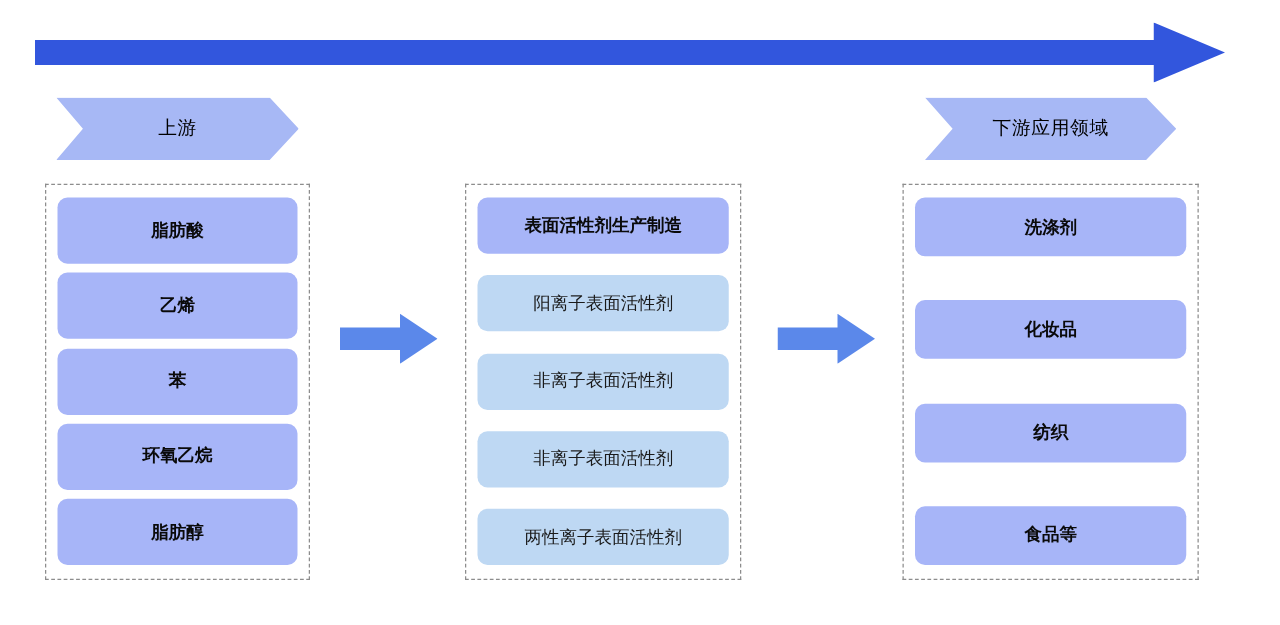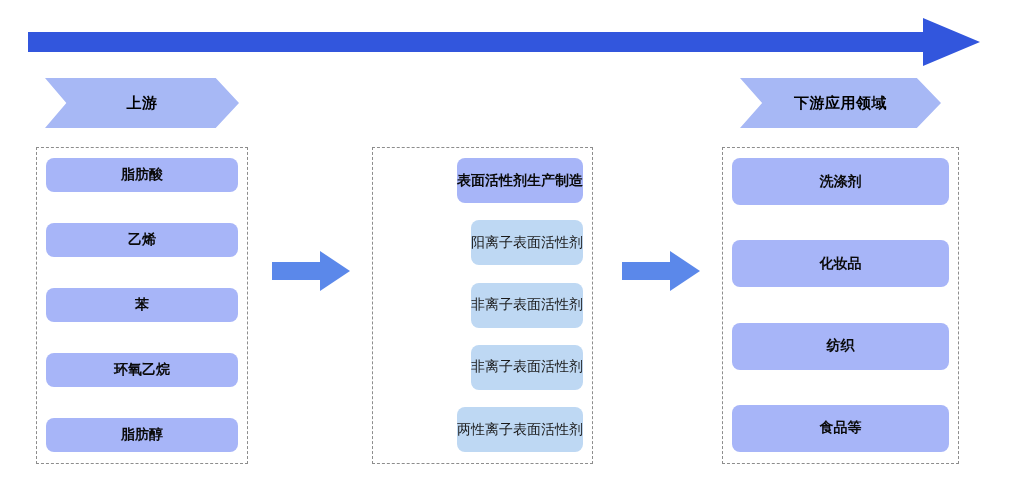--- a/index.html
+++ b/index.html
@@ -52,21 +52,21 @@
     clip-path: polygon(0 0, 88% 0, 100% 50%, 88% 100%, 0 100%, 11% 50%);
   }
   .chev-upstream   { width: 194px; }
   .chev-midstream  { width: 186px; }
   .chev-downstream { width: 201px; }
 
   .chev-label {
     position: relative;
     z-index: 2;
     font-size: 15px;
-    font-weight: bold;
+    font-weight: normal;
     line-height: 1.15;
     text-align: center;
     letter-spacing: 0.5px;
     max-width: 118px;
   }
 
   
   .dashed-box {
     position: absolute;
     top: 69px;
@@ -75,21 +75,21 @@
     border: 1.6px dashed #8d8d8d;
     background: #ffffff;
     padding: 10px 9px 11px 9px;
     box-sizing: border-box;
     height: 317px;
     display: flex;
     flex-direction: column;
     justify-content: space-between;
   }
   .dashed-box.five  { height: 317px; }
-  .dashed-box.midbox { height: 317px; align-items: flex-end; }
+  .dashed-box.midbox { height: 317px; }
 
   
   .pill {
     border-radius: 8px;
     text-align: center;
     display: flex;
     align-items: center;
     justify-content: center;
     font-size: 14px;
     box-sizing: border-box;
@@ -98,21 +98,21 @@
     background: #a7b5f8;
     font-weight: bold;
     color: #0a0a0a;
   }
   .pill-light {
     background: #bed8f3;
     font-weight: normal;
     color: #1a1a1a;
     font-family: Liberation Serif, serif;
   }
-  .col-upstream   .pill { height: 34px; text-align: right; }
+  .col-upstream   .pill { height: 53px; text-align: right; }
   .col-downstream .pill { height: 47px; }
   .col-midstream  .pill { height: 45px; }
 
   
   .connector {
     position: absolute;
     width: 78px;
     height: 40px;
   }
   .connector svg { display: block; width: 100%; height: 100%; }

